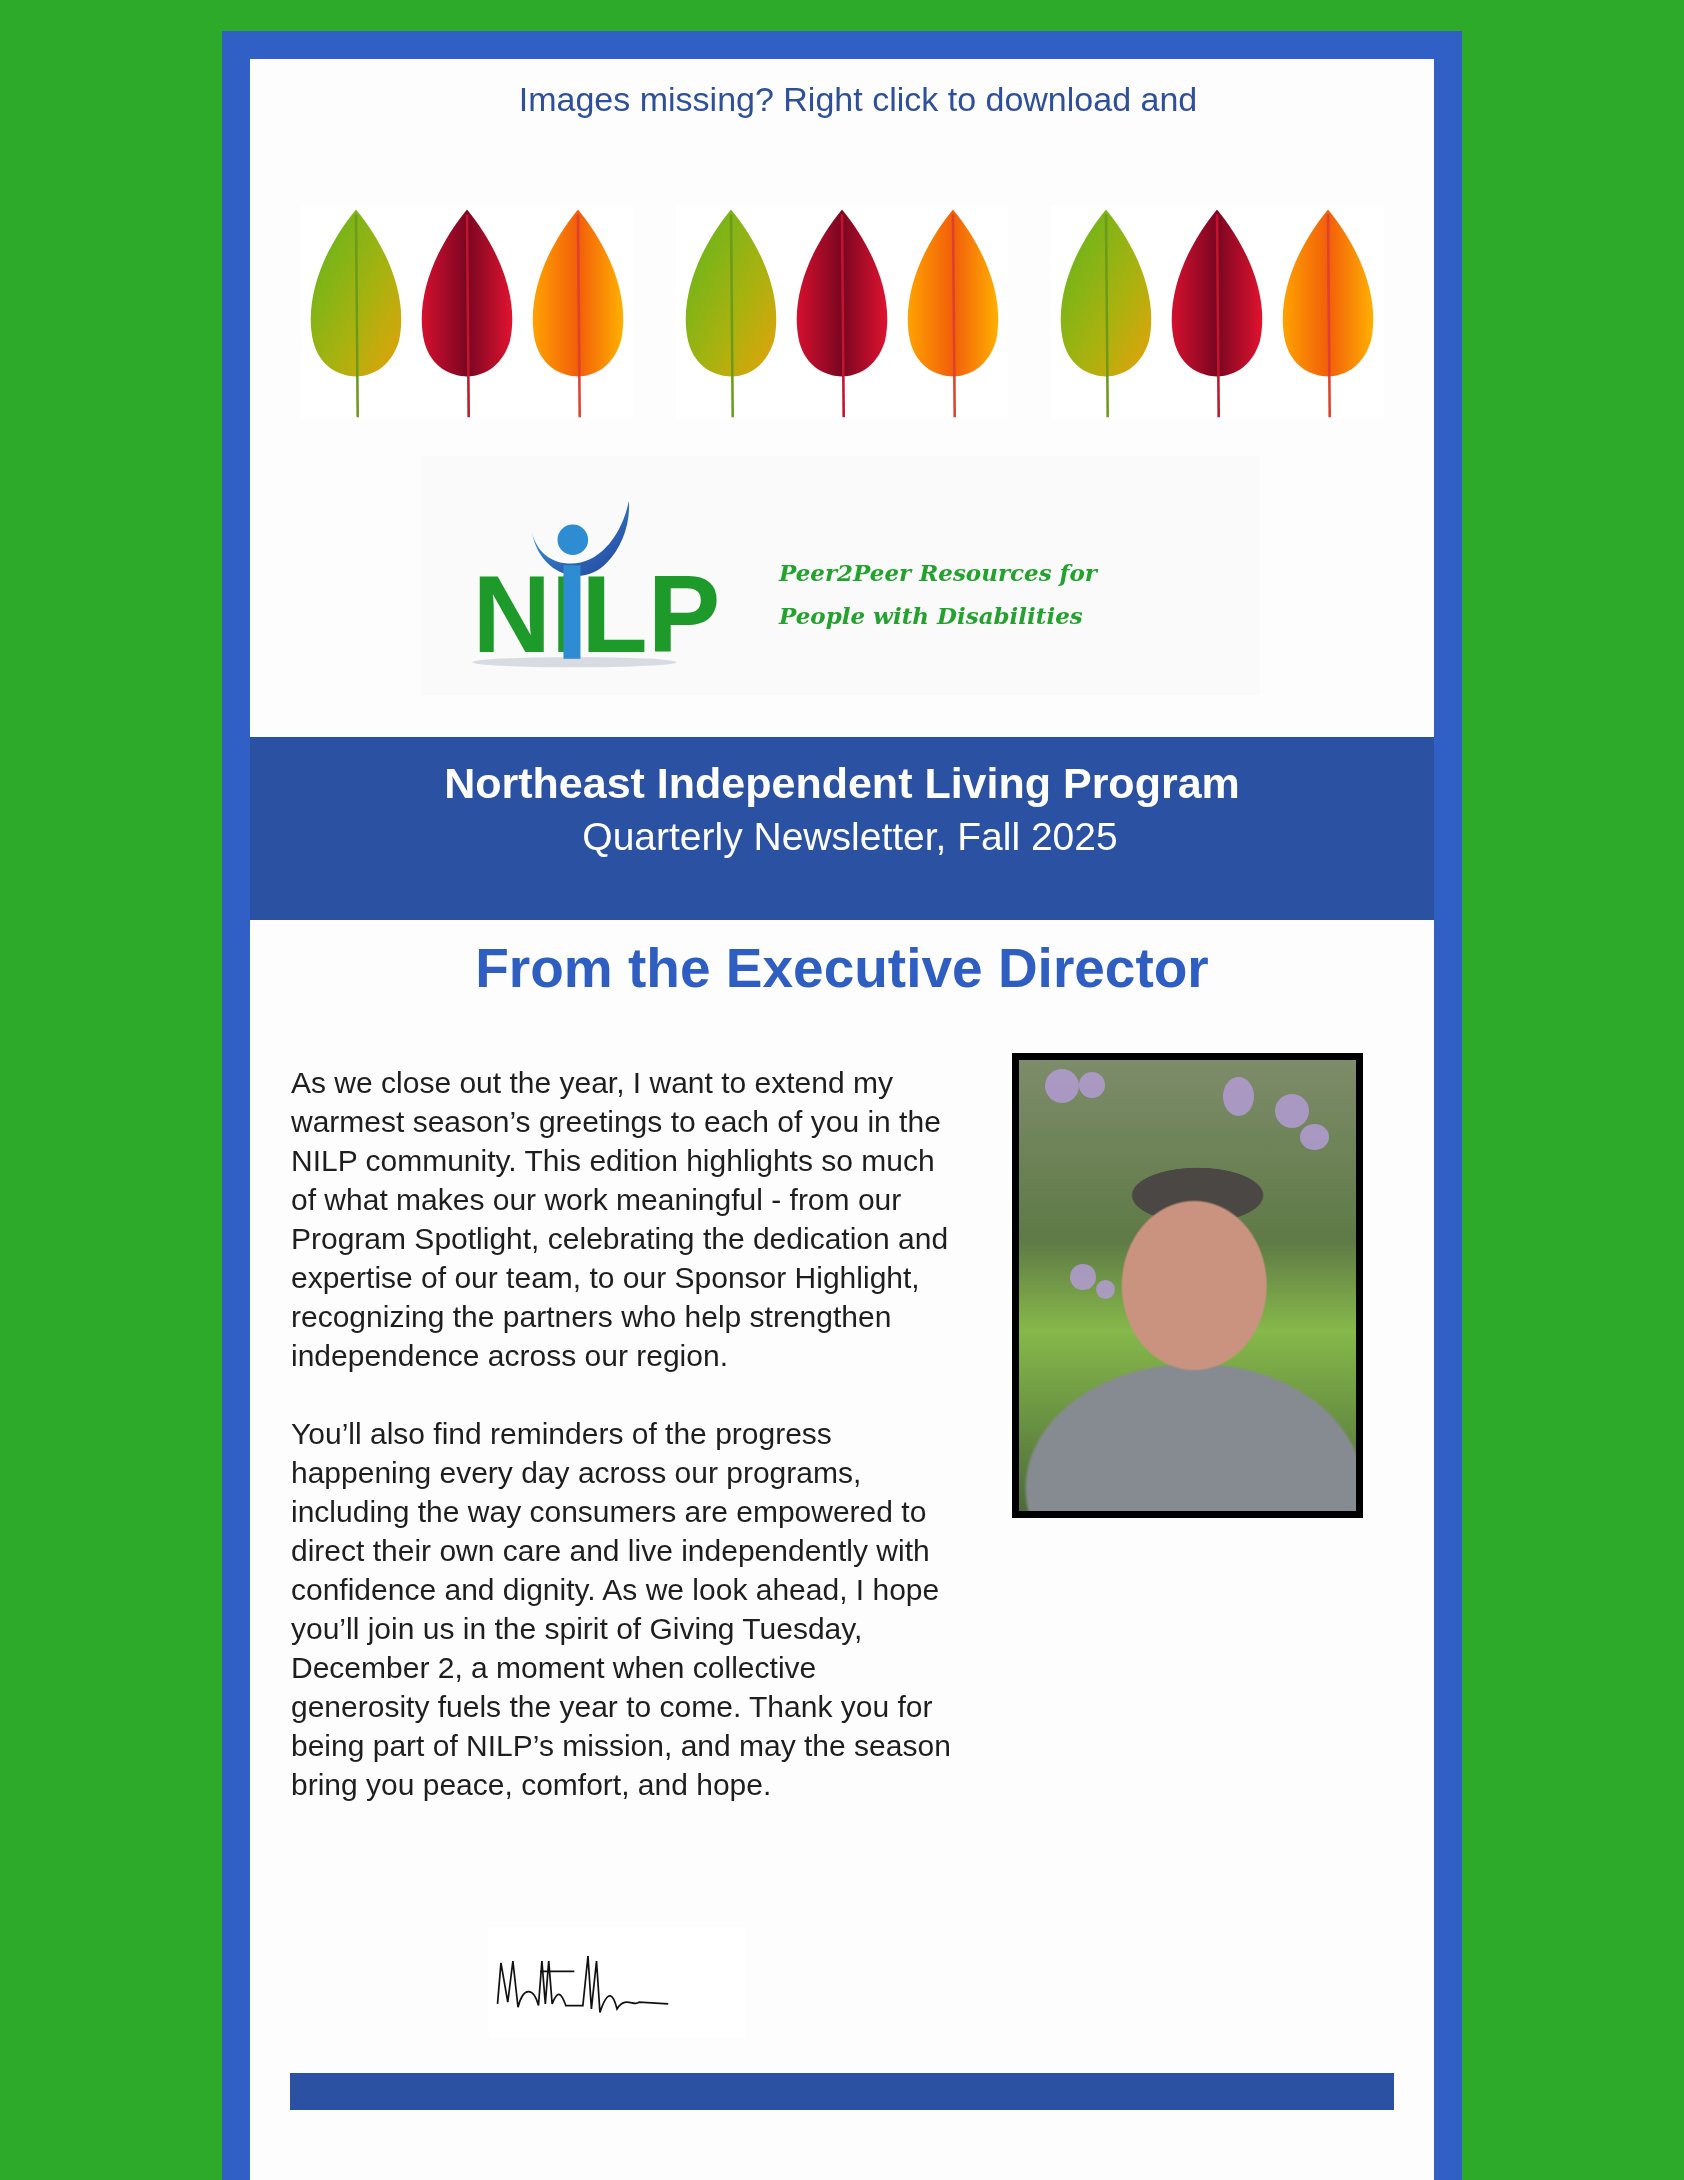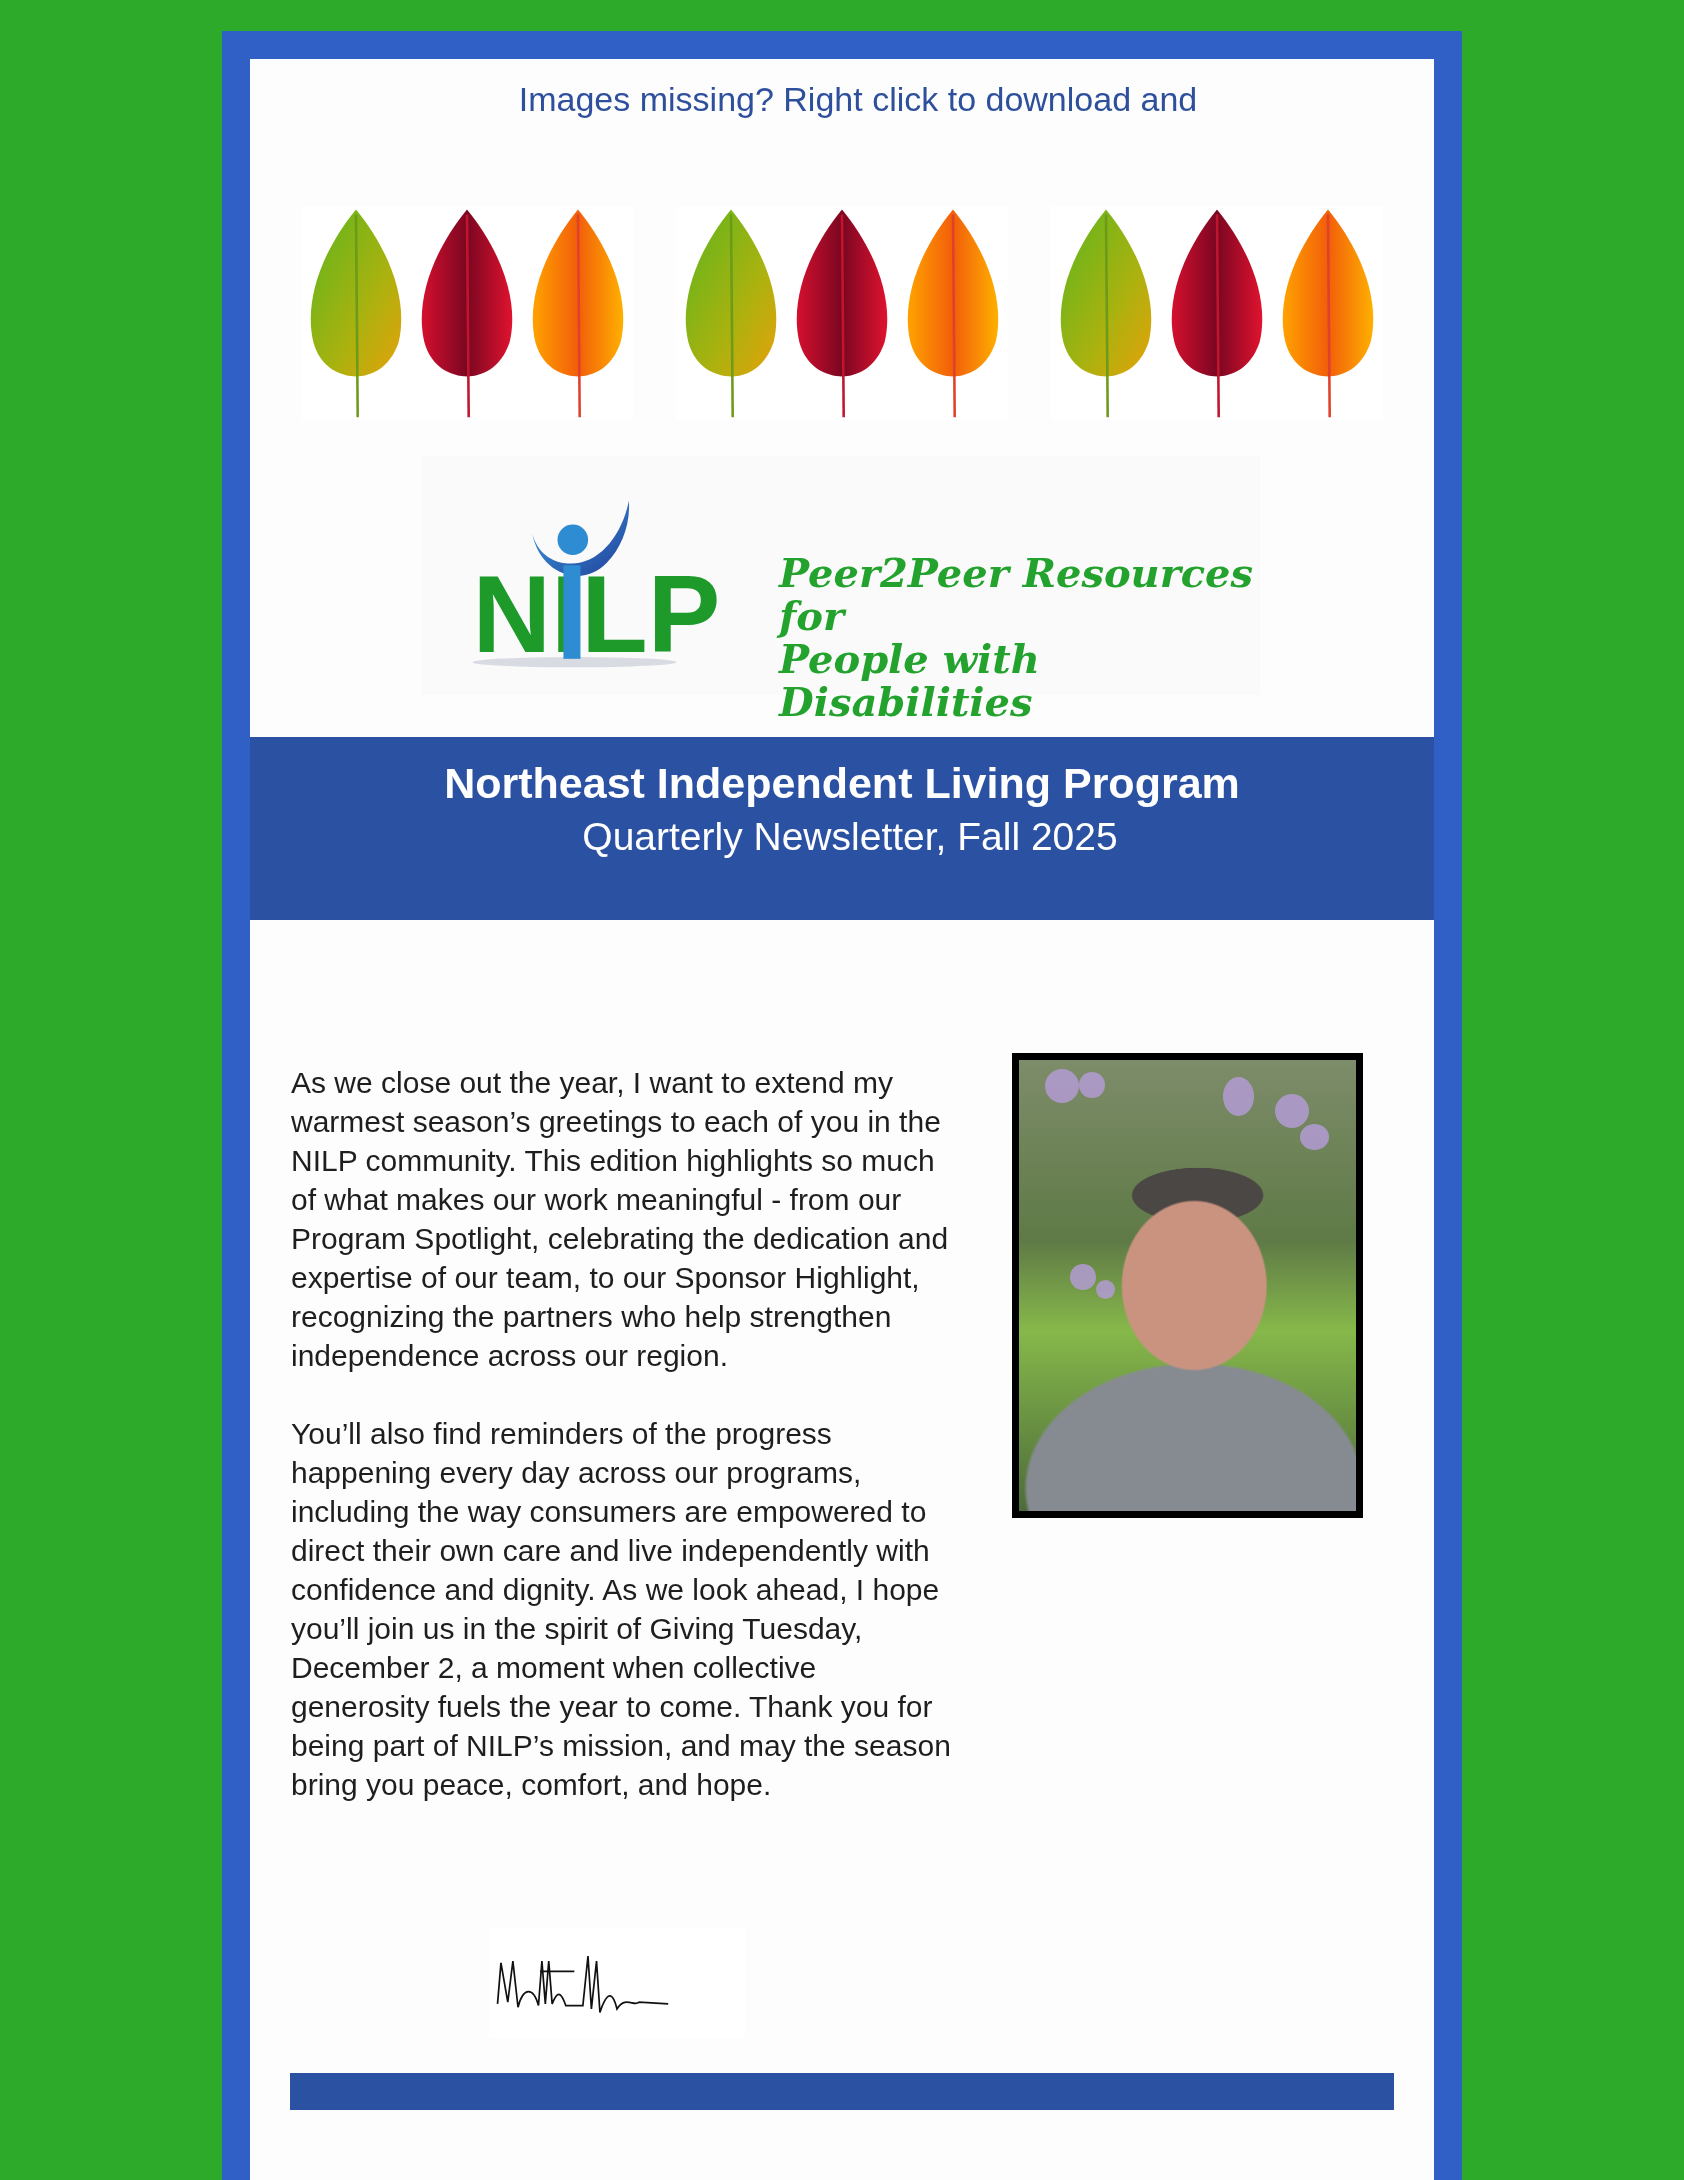--- a/index.html
+++ b/index.html
@@ -31,21 +31,21 @@
   }
   .leaf { width: 106px; height: 213px; }
   .logo-box {
     position: absolute; left: 171px; top: 397px; width: 839px; height: 239px;
     background: #fafafa;
   }
   .logo-mark { position: absolute; left: 51px; top: 25.6px; width: 273px; height: 187px; }
   .tagline {
     position: absolute; left: 358px; top: 95px;
     font-family: "DejaVu Serif", serif; font-style: italic; font-weight: bold;
-    color: #23a32e; font-size: 40px; line-height: 43px;
+    color: #23a32e; font-size: 23px; line-height: 43px;
   }
   .band {
     position: absolute; left: 0; top: 678px; width: 100%; height: 183px;
     background: #2b51a3; color: #ffffff; text-align: center;
   }
   .band .org { font-size: 43px; font-weight: bold; margin-top: 20.4px; line-height: 53px; }
   .band .sub { font-size: 39px; line-height: 53px; margin-left: 16px; }
   .heading {
     position: absolute; left: 0; top: 877px; width: 100%; text-align: center;
     color: #2f5ec2; font-size: 55px; font-weight: bold;
@@ -169,20 +169,21 @@
       <div>Peer2Peer Resources for</div>
       <div>People with Disabilities</div>
     </div>
   </div>
 
   <div class="band">
     <div class="org">Northeast Independent Living Program</div>
     <div class="sub">Quarterly Newsletter, Fall 2025</div>
   </div>
 
+  <h1 class="heading" style="margin:0;">From the Executive Director</h1>
 
   <div class="body-text">
     <p>As we close out the year, I want to extend my warmest season’s greetings to each of you in the NILP community. This edition highlights so much of what makes our work meaningful - from our Program Spotlight, celebrating the dedication and expertise of our team, to our Sponsor Highlight, recognizing the partners who help strengthen independence across our region.</p>
     <p>You’ll also find reminders of the progress happening every day across our programs, including the way consumers are empowered to direct their own care and live independently with confidence and dignity. As we look ahead, I hope you’ll join us in the spirit of Giving Tuesday, December 2, a moment when collective generosity fuels the year to come. Thank you for being part of NILP’s mission, and may the season bring you peace, comfort, and hope.</p>
   </div>
 
   <div class="photo">
     <span class="flower" style="left:25.6px;top:8.5px;width:34px;height:34px;"></span>
     <span class="flower" style="left:60px;top:12px;width:25.6px;height:25.6px;"></span>
     <span class="flower" style="left:204px;top:17px;width:31px;height:39px;"></span>

